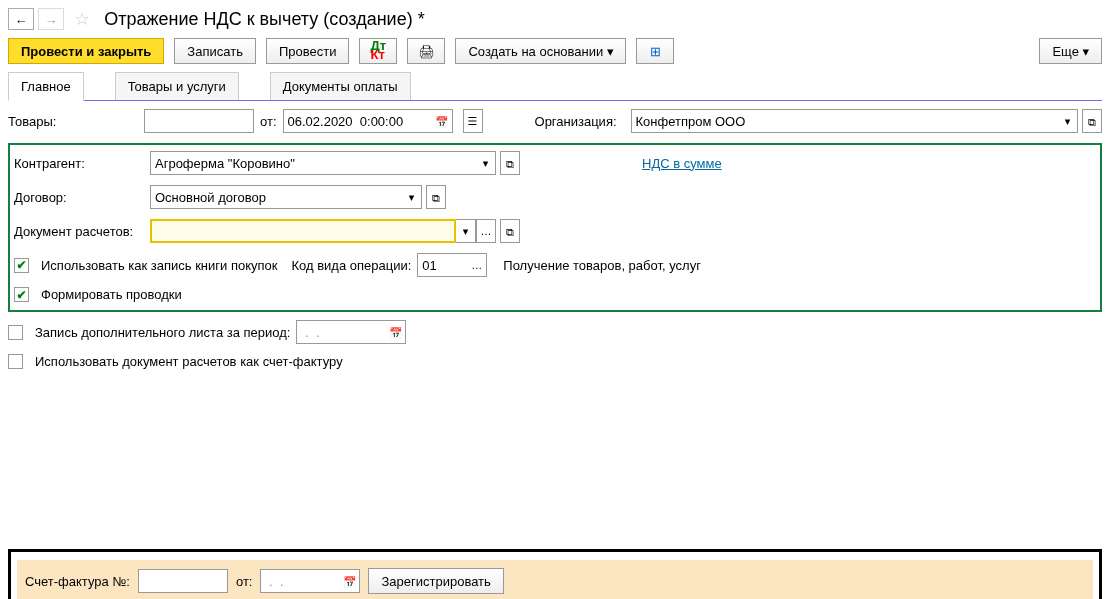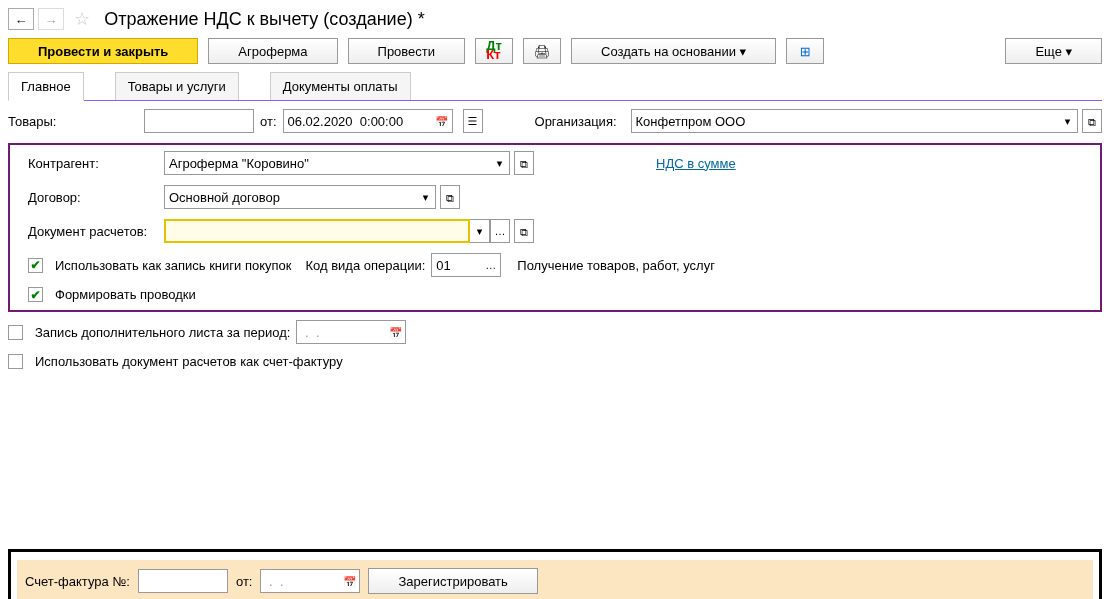--- a/index.html
+++ b/index.html
@@ -4,62 +4,62 @@
 <style>
 * { box-sizing: border-box; font-family: Arial, sans-serif; font-size: 13px; }
 body { margin: 0; padding: 8px; background: #fff; color: #000; }
 .top-nav { display: flex; align-items: center; gap: 4px; margin-bottom: 4px; }
 .nav-btn { width: 26px; height: 22px; border: 1px solid #aaa; background: #fff; display: inline-flex; align-items: center; justify-content: center; cursor: pointer; }
 .nav-btn.disabled { opacity: 0.4; }
 .star { color: #ccc; font-size: 18px; margin: 0 6px; }
 .title { font-size: 18px; margin-left: 4px; }
 .toolbar { display: flex; align-items: center; gap: 10px; margin: 8px 0; justify-content: space-between; }
 .toolbar-left, .toolbar-right { display: flex; gap: 10px; align-items: center; }
-.btn { height: 26px; padding: 0 29px; border: 1px solid #999; background: linear-gradient(#fff,#eee); cursor: pointer; display: inline-flex; align-items: center; white-space: nowrap; }
+.btn { height: 26px; padding: 0 12px; border: 1px solid #999; background: linear-gradient(#fff,#eee); cursor: pointer; display: inline-flex; align-items: center; white-space: nowrap; }
 .btn.primary { background: #ffdd2d; border-color: #d4a800; font-weight: bold; }
 .btn.icon-only { width: 38px; padding: 0; justify-content: center; }
 .dtkt { font-size: 9px; line-height: 8px; text-align: left; }
 .dtkt .dt { color: green; font-weight: bold; }
 .dtkt .kt { color: red; font-weight: bold; }
 .print-icon::before { content: "🖨"; font-size: 13px; }
 .struct-icon::before { content: "⊞"; font-size: 13px; color: #0066cc; }
 .tabs { display: flex; border-bottom: 1px solid #8b5cf6; margin-bottom: 8px; gap: 32px; }
 .tab { padding: 6px 12px; border: 1px solid #ccc; border-bottom: none; background: #f5f5f5; cursor: pointer; margin-right: -1px; }
 .tab.active { background: #fff; border-bottom: 1px solid #fff; margin-bottom: -1px; }
 .form-row { display: flex; align-items: center; margin-bottom: 10px; gap: 6px; }
 .label { min-width: 130px; }
 .input { height: 24px; border: 1px solid #999; padding: 0 4px; background: #fff; }
 .input-group { display: flex; align-items: flex-start; }
 .input-group .input { border-right: none; }
 .mini-btn { width: 20px; height: 24px; border: 1px solid #999; background: #fff; cursor: pointer; display: inline-flex; align-items: center; justify-content: center; font-size: 11px; border-left: none; }
 .mini-btn.detached { border-left: 1px solid #999; margin-left: 4px; }
 .cal-icon::before { content: "📅"; font-size: 11px; }
 .popout-icon::before { content: "⧉"; font-size: 11px; }
-.red-box { border: 2px solid #701a75; padding: 6px 18px; margin-bottom: 8px; }
+.red-box { border: 2px solid #15803d; padding: 6px 4px; margin-bottom: 8px; }
 .yellow-input { border: 2px solid #e6c200 !important; background: #fffde7; }
 .checkbox { width: 15px; height: 15px; border: 1px solid #999; display: inline-flex; align-items: center; justify-content: center; margin-right: 6px; cursor: pointer; }
 .checkbox.checked::before { content: "✔"; color: green; font-size: 12px; font-weight: bold; }
 .link { color: #0369a1; text-decoration: underline; cursor: pointer; }
 .black-box { border: 3px solid #000; padding: 8px 6px; margin-top: 180px; }
 .invoice-panel { background: #fce6c2; padding: 8px; display: flex; align-items: center; gap: 8px; }
 </style>
 </head>
 <body>
 
 <div class="top-nav">
   <div class="nav-btn">←</div>
   <div class="nav-btn disabled">→</div>
   <span class="star">☆</span>
   <span class="title">Отражение НДС к вычету (создание) *</span>
 </div>
 
 <div class="toolbar">
   <div class="toolbar-left">
     <button class="btn primary">Провести и закрыть</button>
-    <button class="btn">Агроферма</button>
+    <button class="btn">Записать</button>
     <button class="btn">Провести</button>
     <button class="btn icon-only">
         <span class="dtkt"><span class="dt">Дт</span><br><span class="kt">Кт</span></span>
       </button>
     <button class="btn icon-only">
         <span class="print-icon"></span>
       </button>
     <button class="btn"><span>Создать на основании</span>&nbsp;▾</button>
     <button class="btn icon-only">
         <span class="struct-icon"></span>

